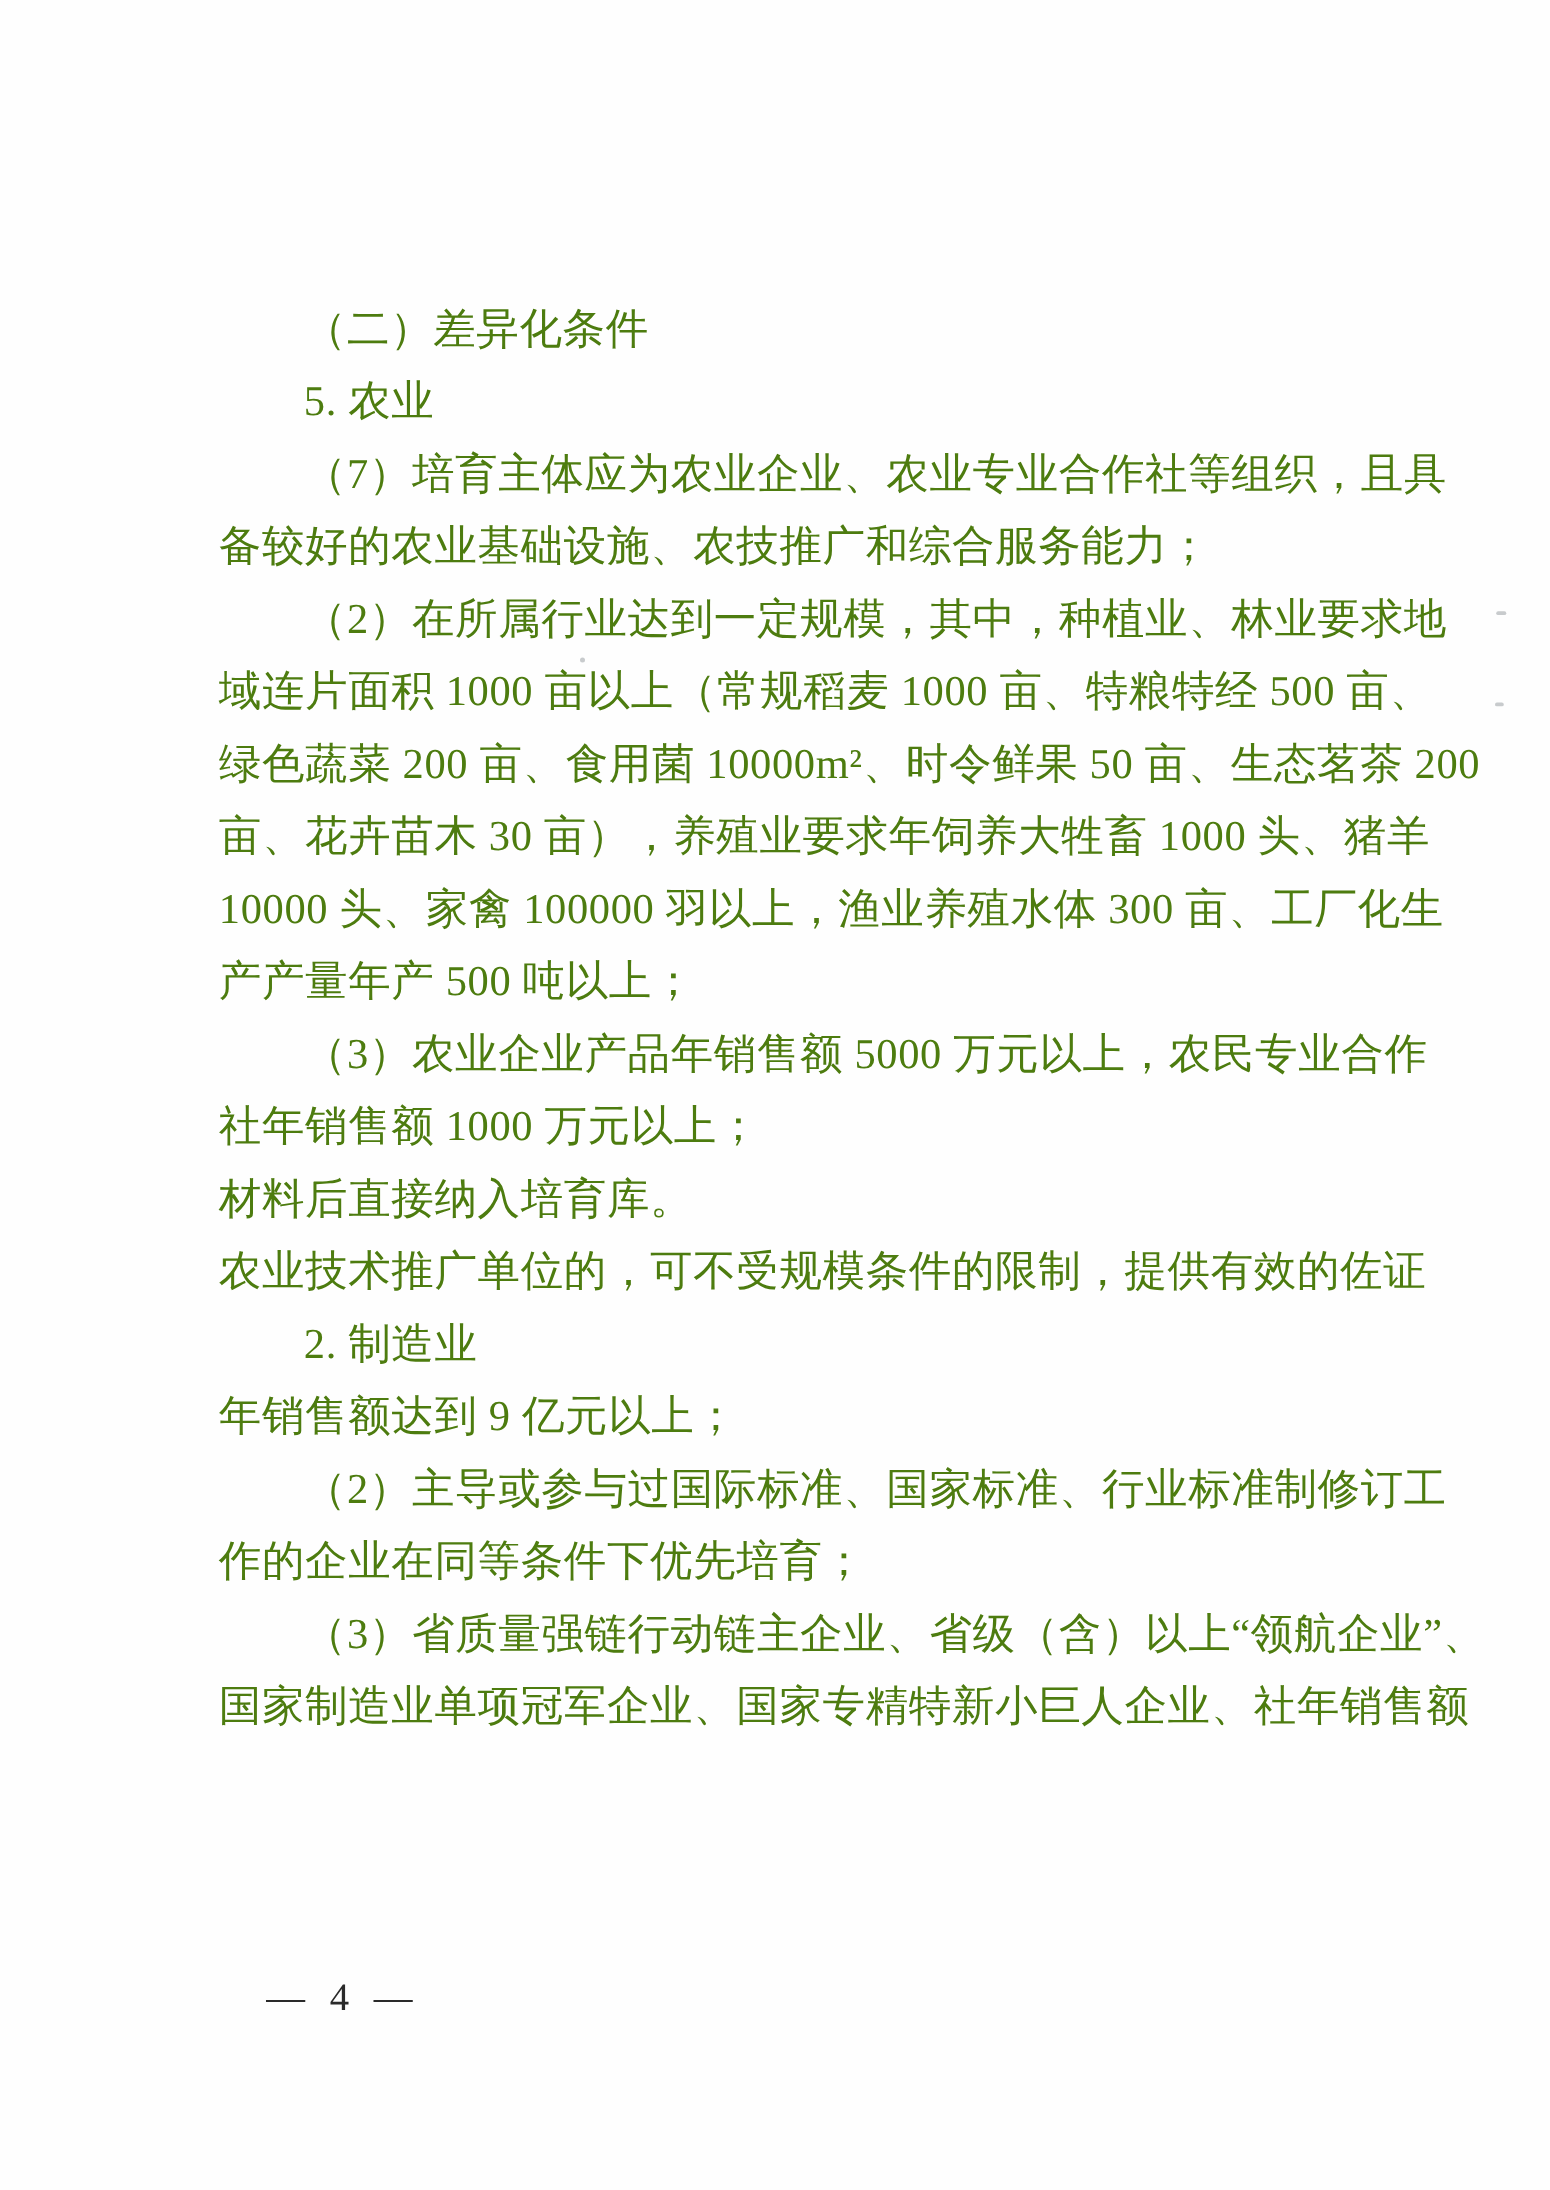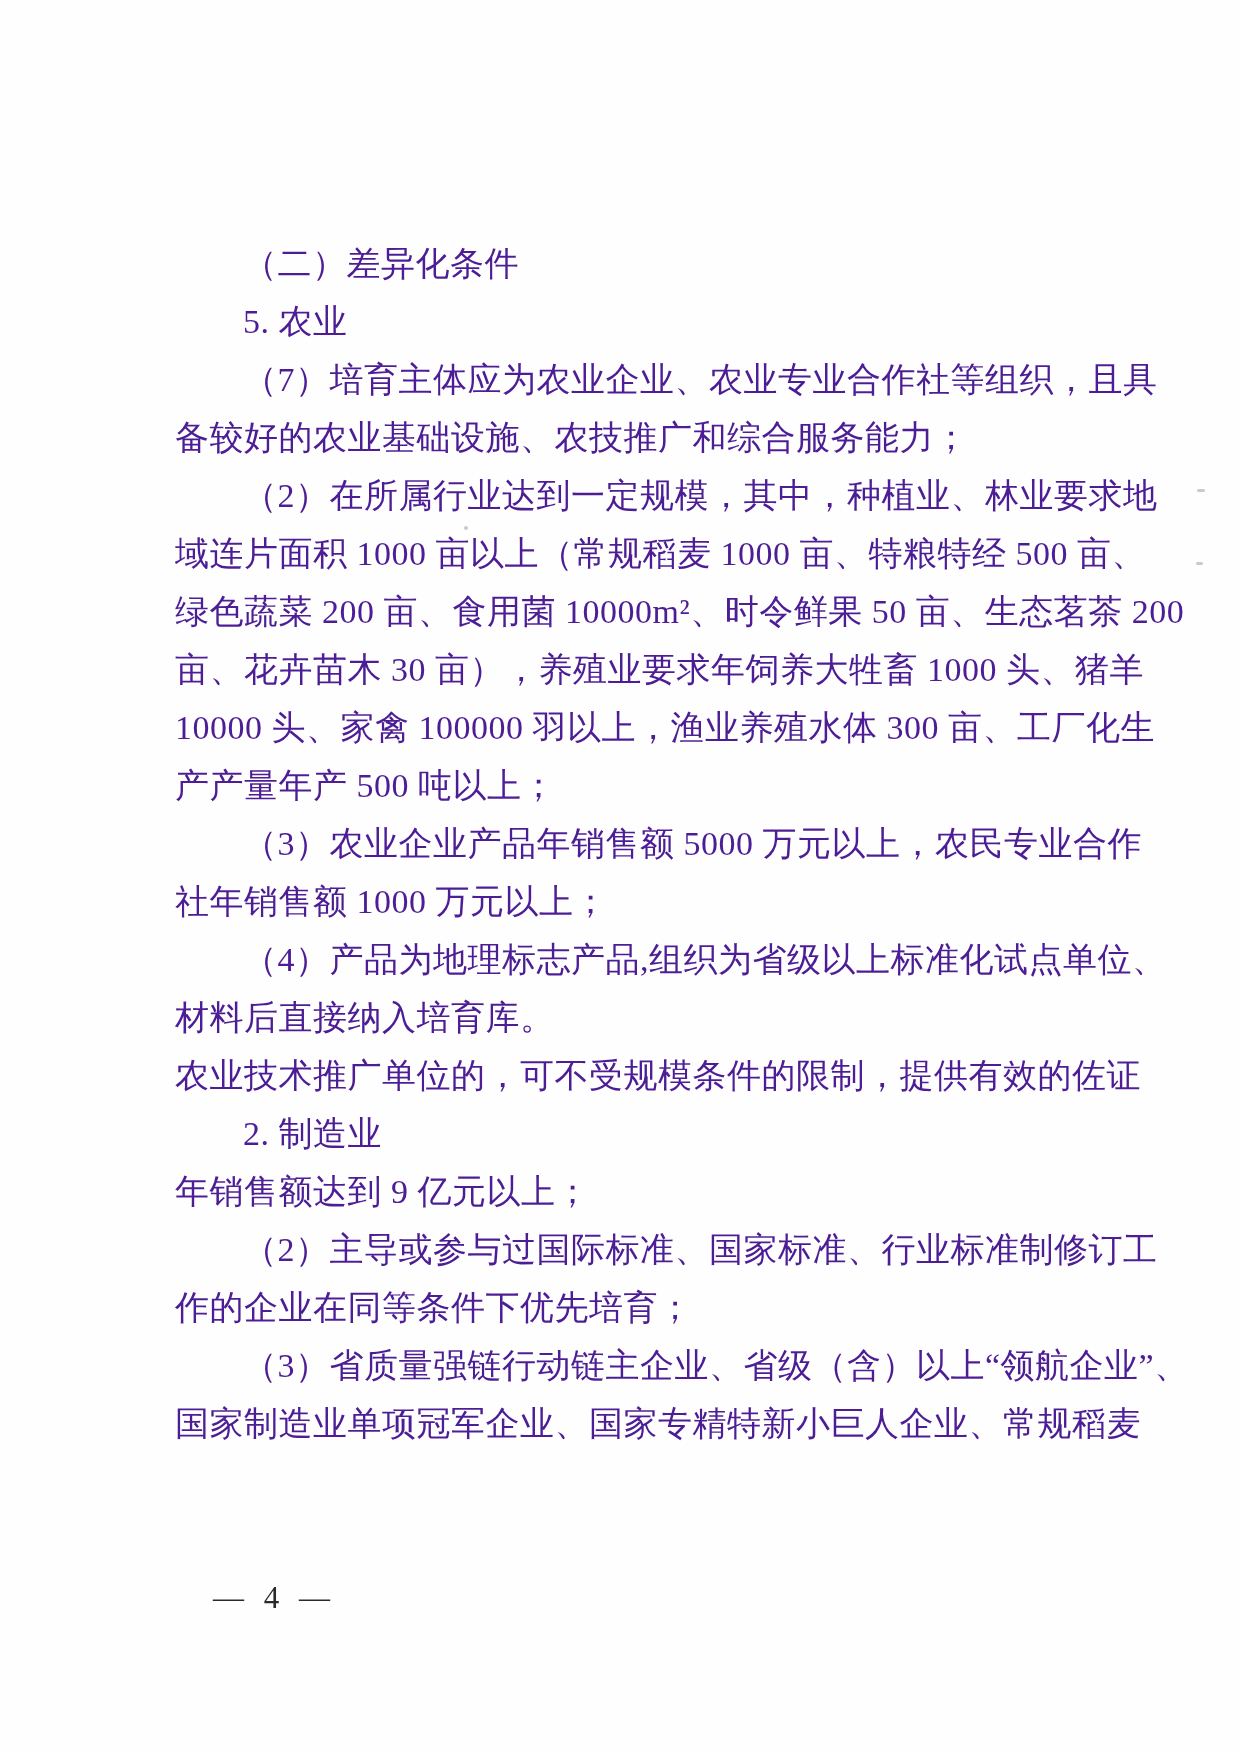--- a/index.html
+++ b/index.html
@@ -14,21 +14,21 @@
     margin: 0 auto;
     background: #fefefe;
     overflow: hidden;
     font-family: "Liberation Serif", "DejaVu Serif", serif;
   }
   .textblock {
     position: absolute;
     left: 175px;
     top: 235px;
     width: 935px;
-    color: #4c1d95;
+    color: #4d7c0f;
     font-size: 34px;
     letter-spacing: 0.5px;
   }
   .line {
     height: 58px;
     line-height: 58px;
     white-space: nowrap;
     text-align: left;
   }
   .line.indent {
@@ -64,29 +64,28 @@
     <div class="line indent">（7）培育主体应为农业企业、农业专业合作社等组织，且具</div>
     <div class="line">备较好的农业基础设施、农技推广和综合服务能力；</div>
     <div class="line indent">（2）在所属行业达到一定规模，其中，种植业、林业要求地</div>
     <div class="line">域连片面积 1000 亩以上（常规稻麦 1000 亩、特粮特经 500 亩、</div>
     <div class="line">绿色蔬菜 200 亩、食用菌 10000m²、时令鲜果 50 亩、生态茗茶 200</div>
     <div class="line">亩、花卉苗木 30 亩），养殖业要求年饲养大牲畜 1000 头、猪羊</div>
     <div class="line">10000 头、家禽 100000 羽以上，渔业养殖水体 300 亩、工厂化生</div>
     <div class="line">产产量年产 500 吨以上；</div>
     <div class="line indent">（3）农业企业产品年销售额 5000 万元以上，农民专业合作</div>
     <div class="line">社年销售额 1000 万元以上；</div>
-    <div class="line indent">（4）产品为地理标志产品,组织为省级以上标准化试点单位、</div>
     <div class="line">材料后直接纳入培育库。</div>
     <div class="line">农业技术推广单位的，可不受规模条件的限制，提供有效的佐证</div>
     <div class="line indent">2. 制造业</div>
     <div class="line">年销售额达到 9 亿元以上；</div>
     <div class="line indent">（2）主导或参与过国际标准、国家标准、行业标准制修订工</div>
     <div class="line">作的企业在同等条件下优先培育；</div>
     <div class="line indent">（3）省质量强链行动链主企业、省级（含）以上“领航企业”、</div>
-    <div class="line">国家制造业单项冠军企业、国家专精特新小巨人企业、常规稻麦</div>
+    <div class="line">国家制造业单项冠军企业、国家专精特新小巨人企业、社年销售额</div>
   </div>
 
   <div class="footer">— 4 —</div>
 
   <div class="speck speck-1"></div>
   <div class="speck speck-2"></div>
   <div class="speck speck-3"></div>
 
 </div>
 

